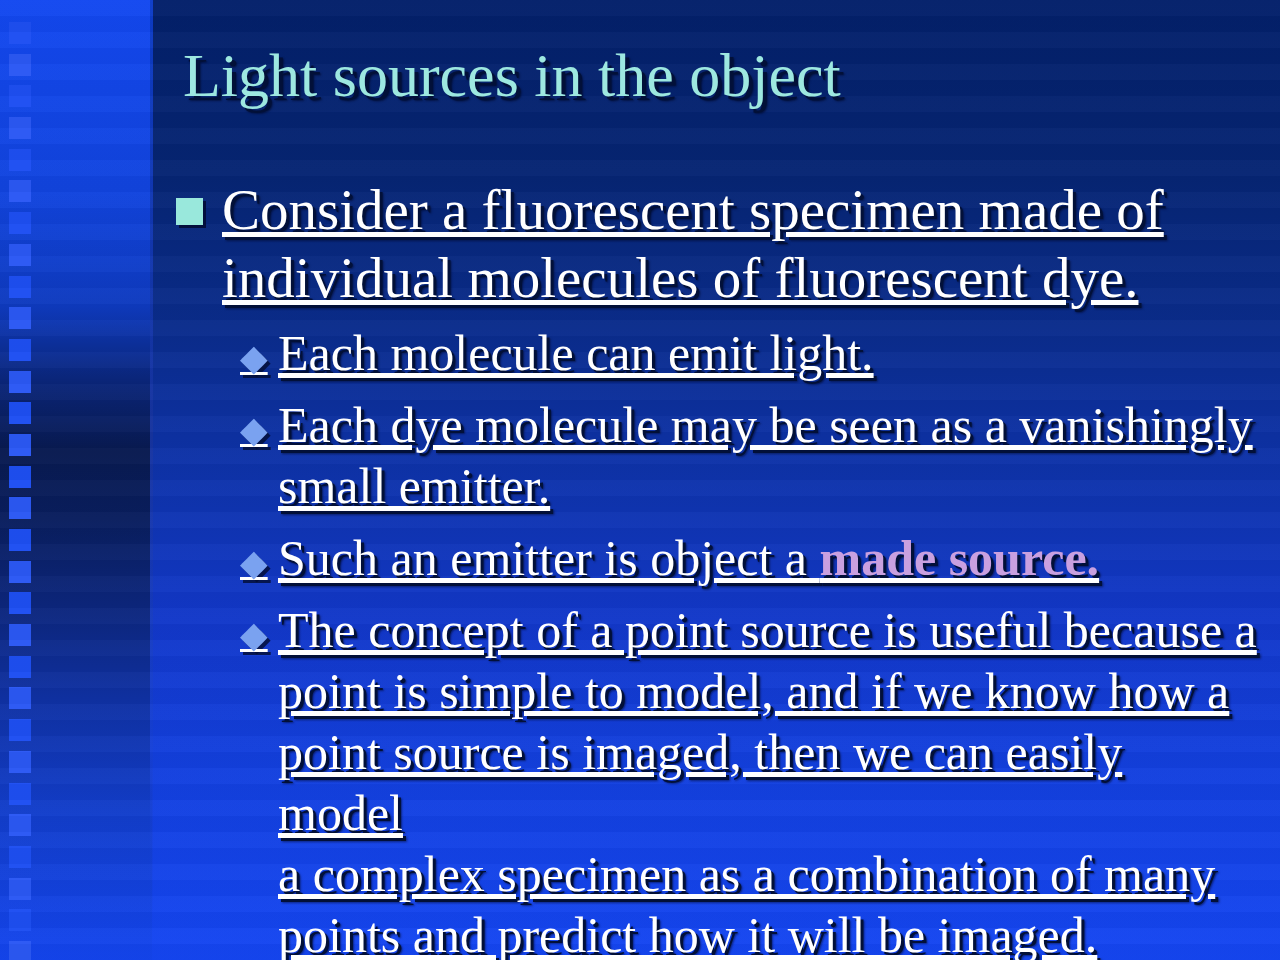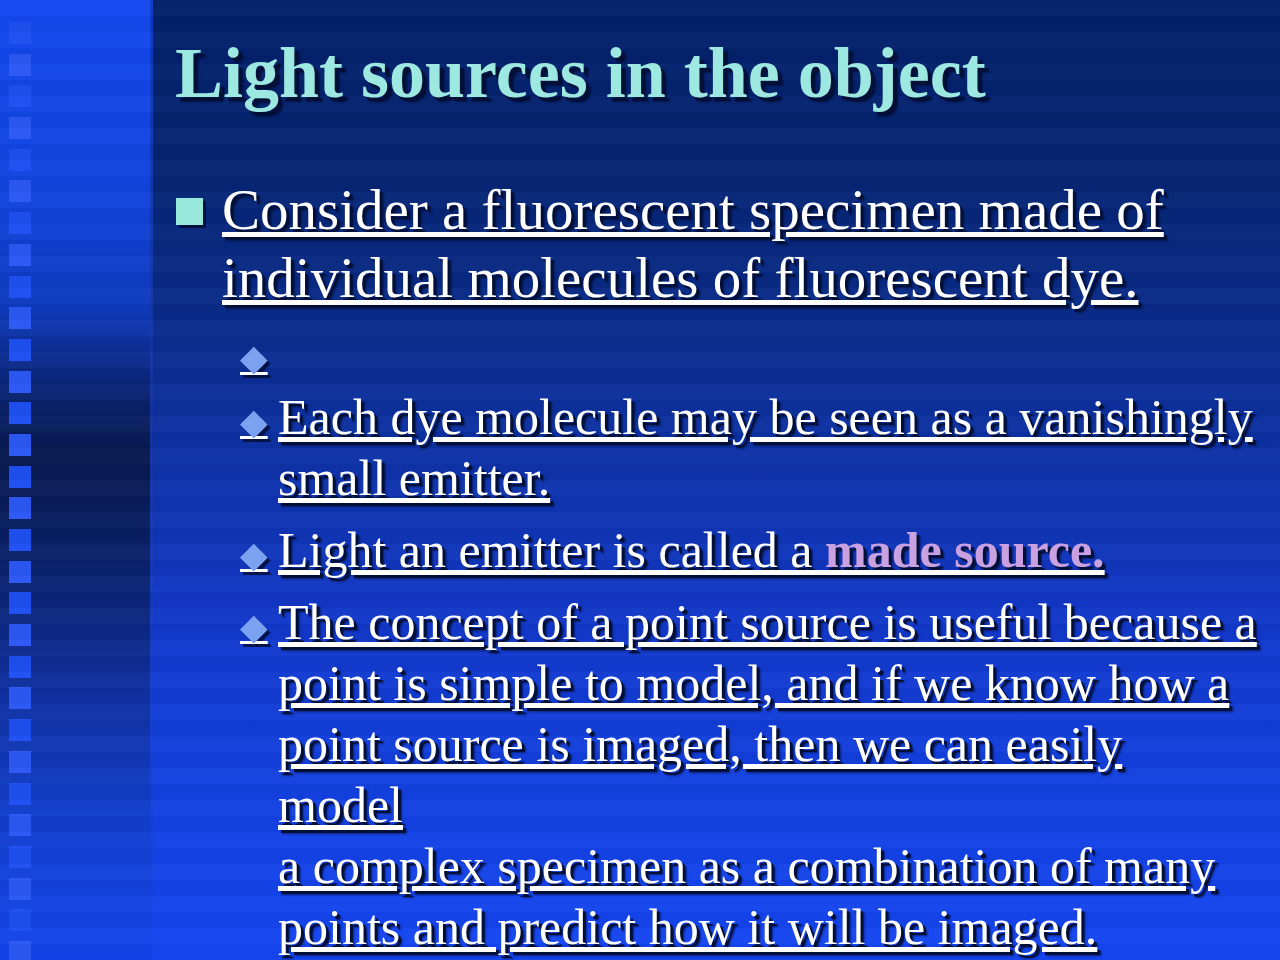--- a/index.html
+++ b/index.html
@@ -31,22 +31,22 @@
   .sq.alt{background:#2B58F4;}
 
   
   .banding{
     position:absolute;inset:0;pointer-events:none;
     background:repeating-linear-gradient(180deg,
       rgba(255,255,255,0.02) 0 16px, rgba(0,0,0,0.028) 16px 32px);
   }
 
   .title{
-    position:absolute;left:175px;top:32px;margin:0;
-    font-size:72px;font-weight:bold;line-height:1.15;
+    position:absolute;left:175px;top:32px;margin:8px;
+    font-size:62px;font-weight:normal;line-height:1.15;
     color:#9DE8E0;
     text-shadow:4px 4px 0 #021038, 5px 5px 2px rgba(0,8,40,.6);
     white-space:nowrap;
   }
 
   .content{position:absolute;left:176px;top:176px;width:1082px;}
   .para{
     display:flex;align-items:flex-start;color:#FFFFFF;
     text-shadow:3px 3px 0 #021038, 4px 4px 2px rgba(0,8,40,.55);
     text-decoration:underline;
@@ -113,31 +113,32 @@
 <div class="content">
 
   <div class="para lvl1">
     <div class="sq-bullet"></div>
     <div class="ptext">Consider a fluorescent specimen made of
 individual molecules of fluorescent dye.</div>
   </div>
 
   <div class="para lvl2">
     <span class="diamond">◆</span>
+    <div class="ptext">Each molecule can emit light.</div>
   </div>
 
   <div class="para lvl2">
     <span class="diamond">◆</span>
     <div class="ptext">Each dye molecule may be seen as a vanishingly
 small emitter.</div>
   </div>
 
   <div class="para lvl2">
     <span class="diamond">◆</span>
-    <div class="ptext"><span>Light an emitter is called a </span><span class="hl">made source.</span></div>
+    <div class="ptext"><span>Such an emitter is object a </span><span class="hl">made source.</span></div>
   </div>
 
   <div class="para lvl2">
     <span class="diamond">◆</span>
     <div class="ptext">The concept of a point source is useful because a
 point is simple to model, and if we know how a
 point source is imaged, then we can easily model
 a complex specimen as a combination of many
 points and predict how it will be imaged.</div>
   </div>

